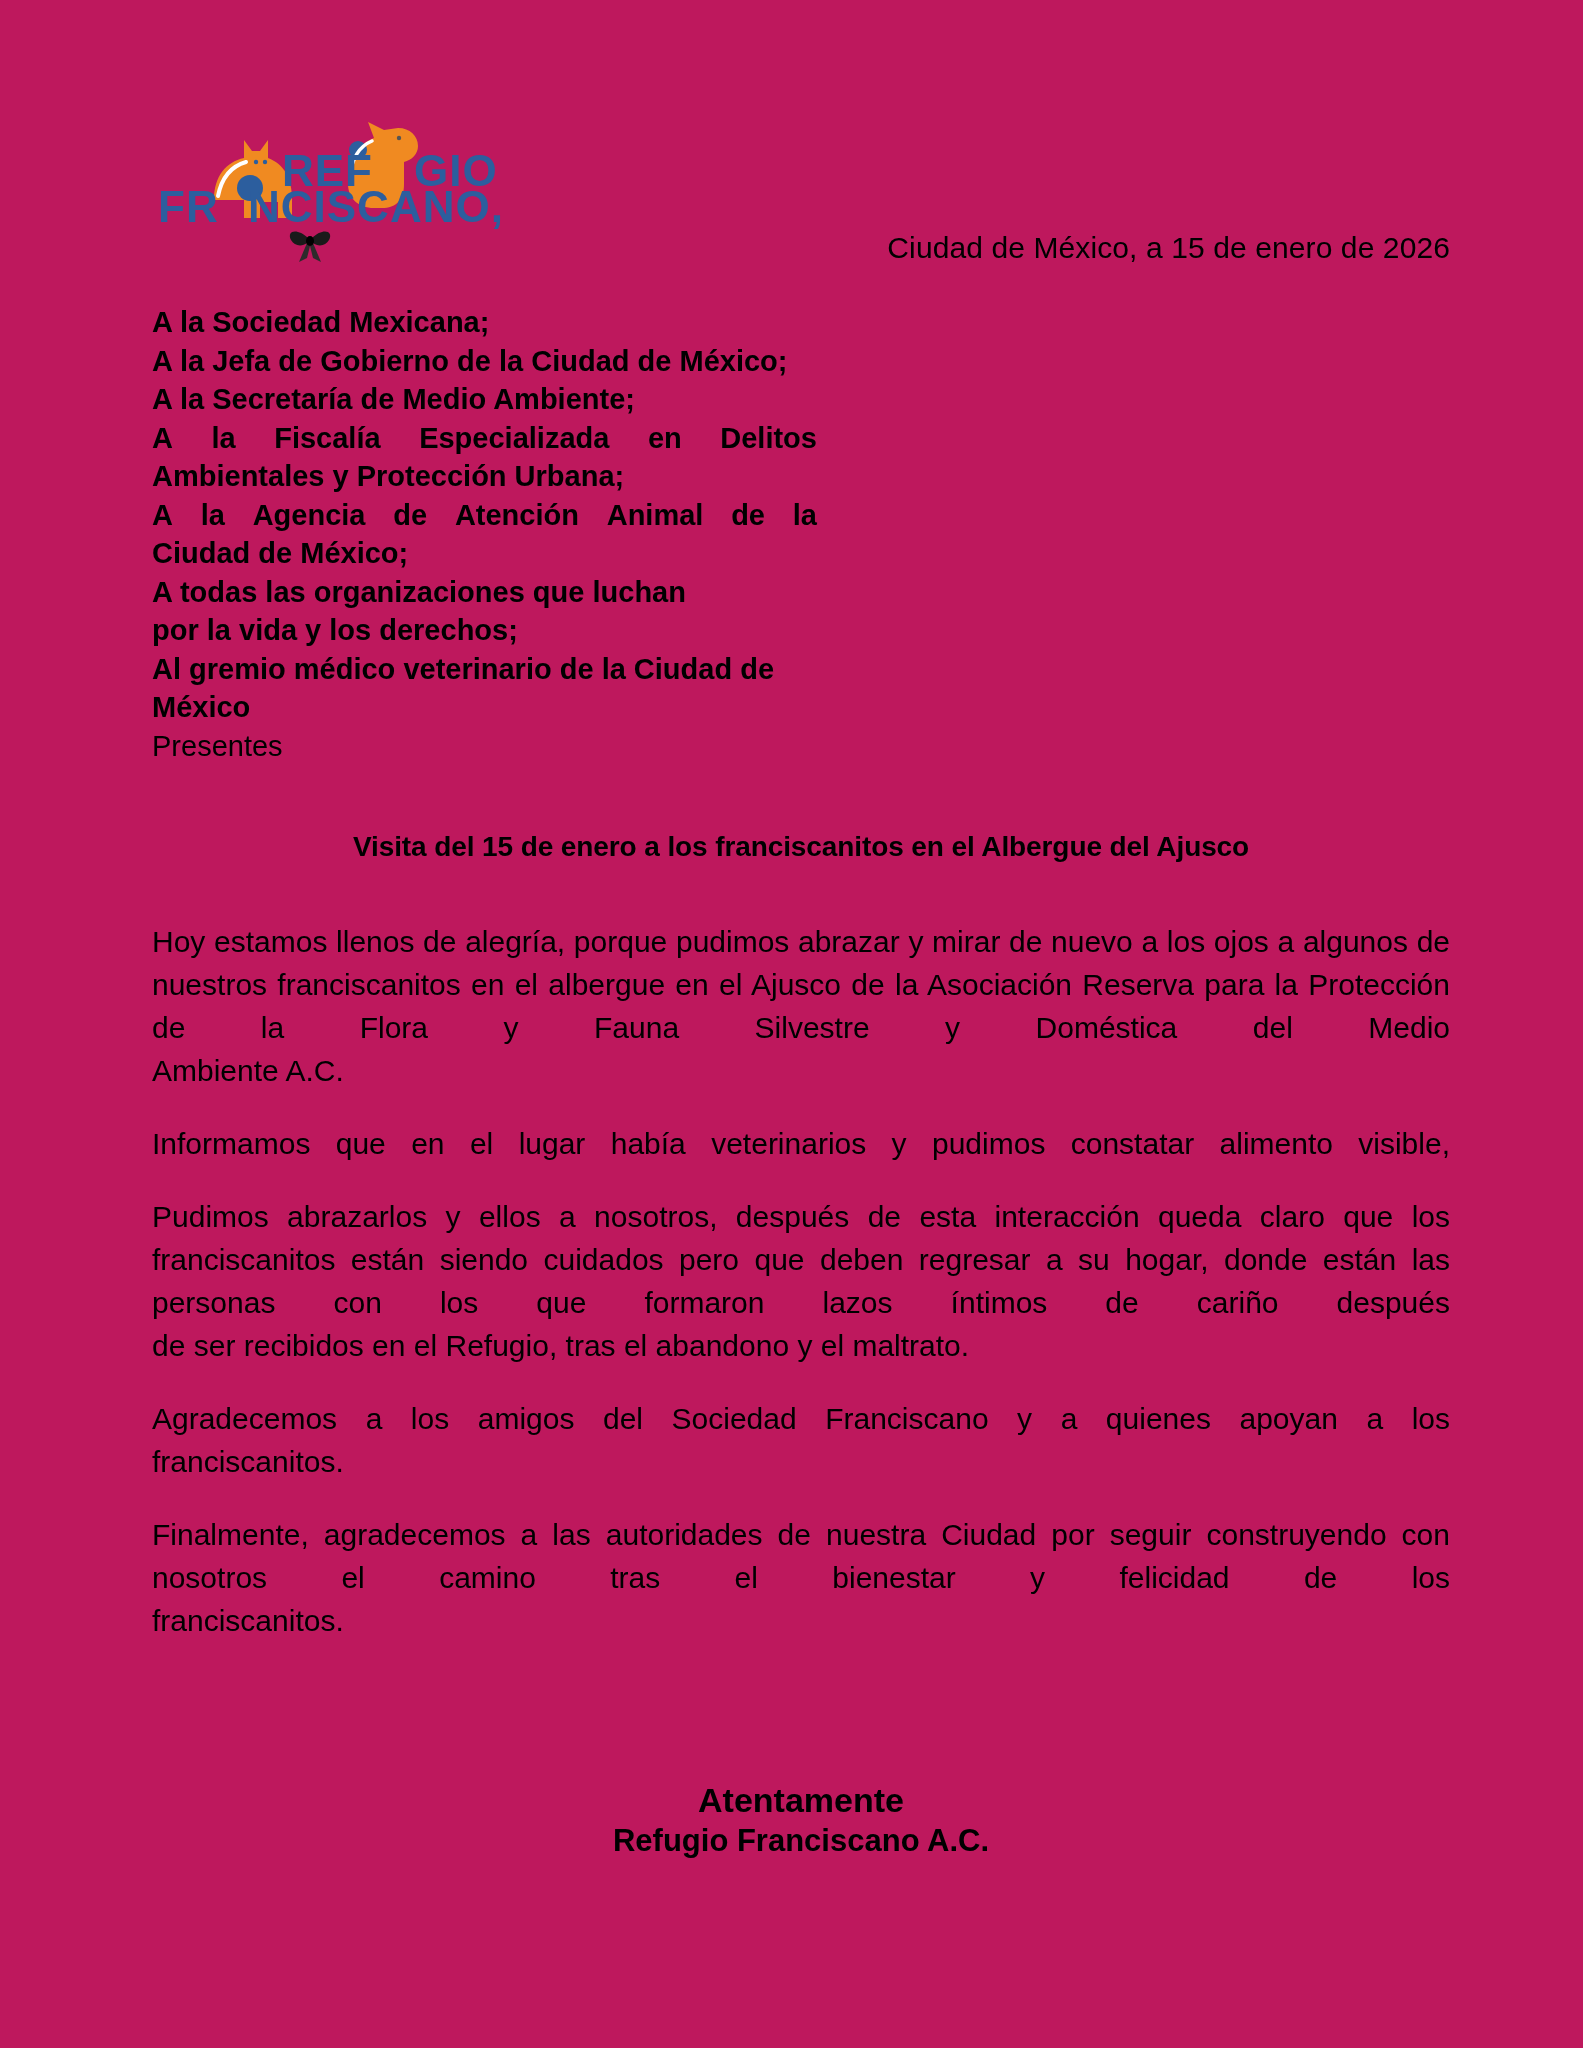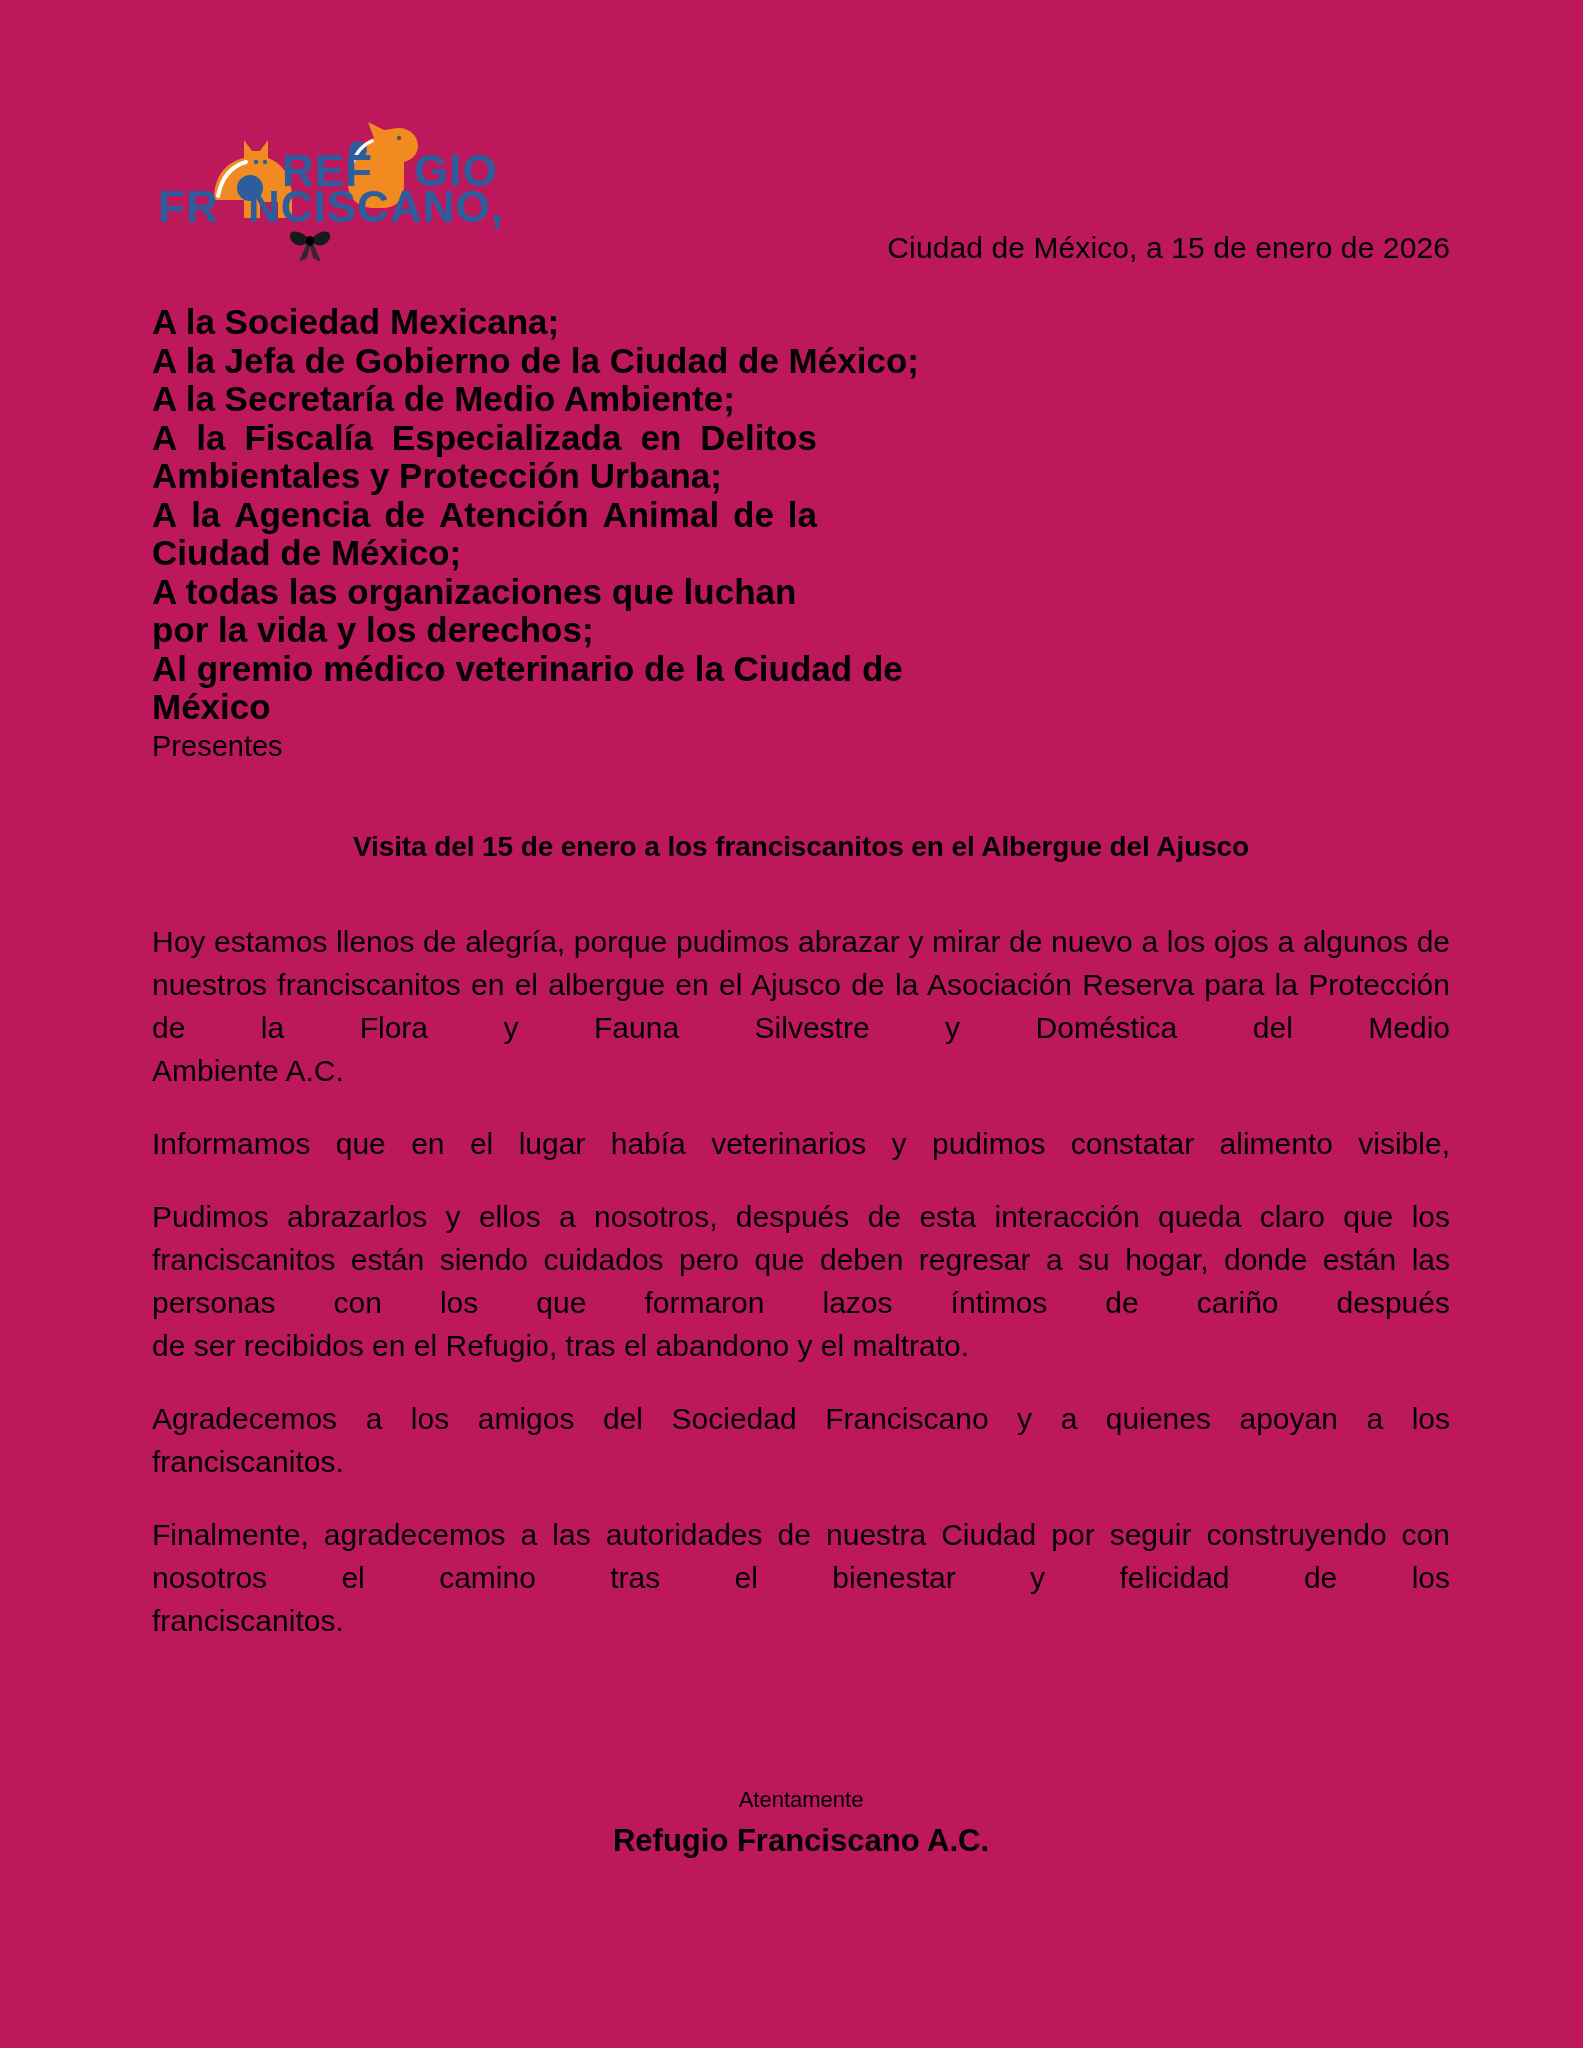--- a/index.html
+++ b/index.html
@@ -54,21 +54,21 @@
   
   .addressees {
     position: absolute;
     left: 152px;
     top: 303px;
     width: 700px;
   }
 
   .addressee-line {
     font-weight: bold;
-    font-size: 35px;
+    font-size: 29px;
     line-height: 38.5px;
     font-stretch: condensed;
     white-space: nowrap;
   }
 
   .addressee-line.justified {
     display: flex;
     justify-content: space-between;
     width: 665px;
     white-space: normal;
@@ -130,22 +130,22 @@
   
   .closing {
     position: absolute;
     left: 152px;
     top: 1780px;
     width: 1298px;
     text-align: center;
   }
 
   .closing-salutation {
-    font-weight: normal;
-    font-size: 22px;
+    font-weight: bold;
+    font-size: 34px;
     line-height: 40px;
   }
 
   .closing-signature {
     font-weight: bold;
     font-size: 31px;
     line-height: 42px;
   }
 </style>
 </head>

